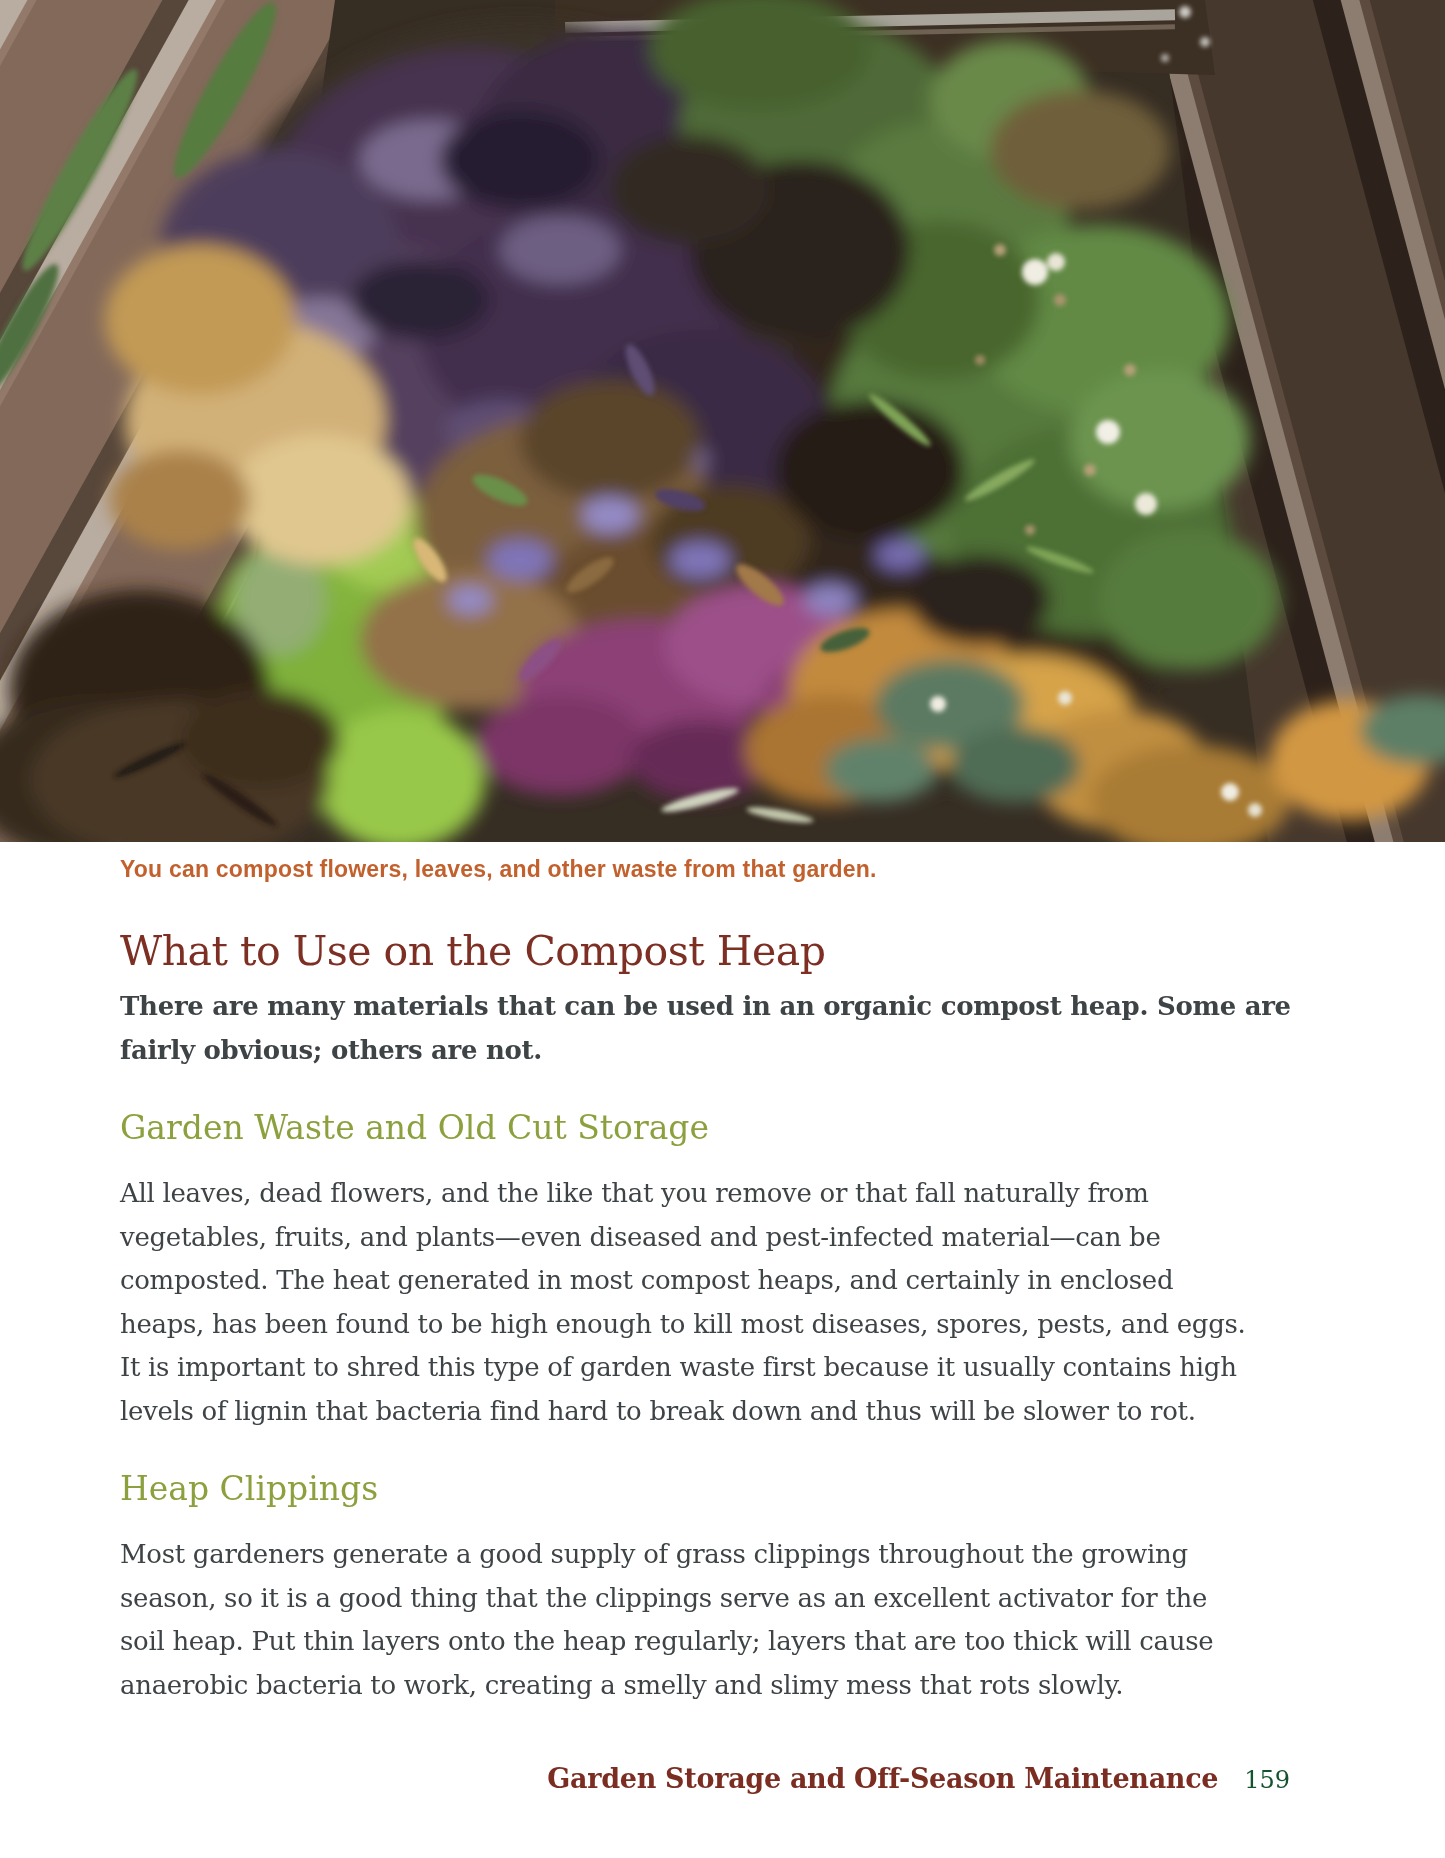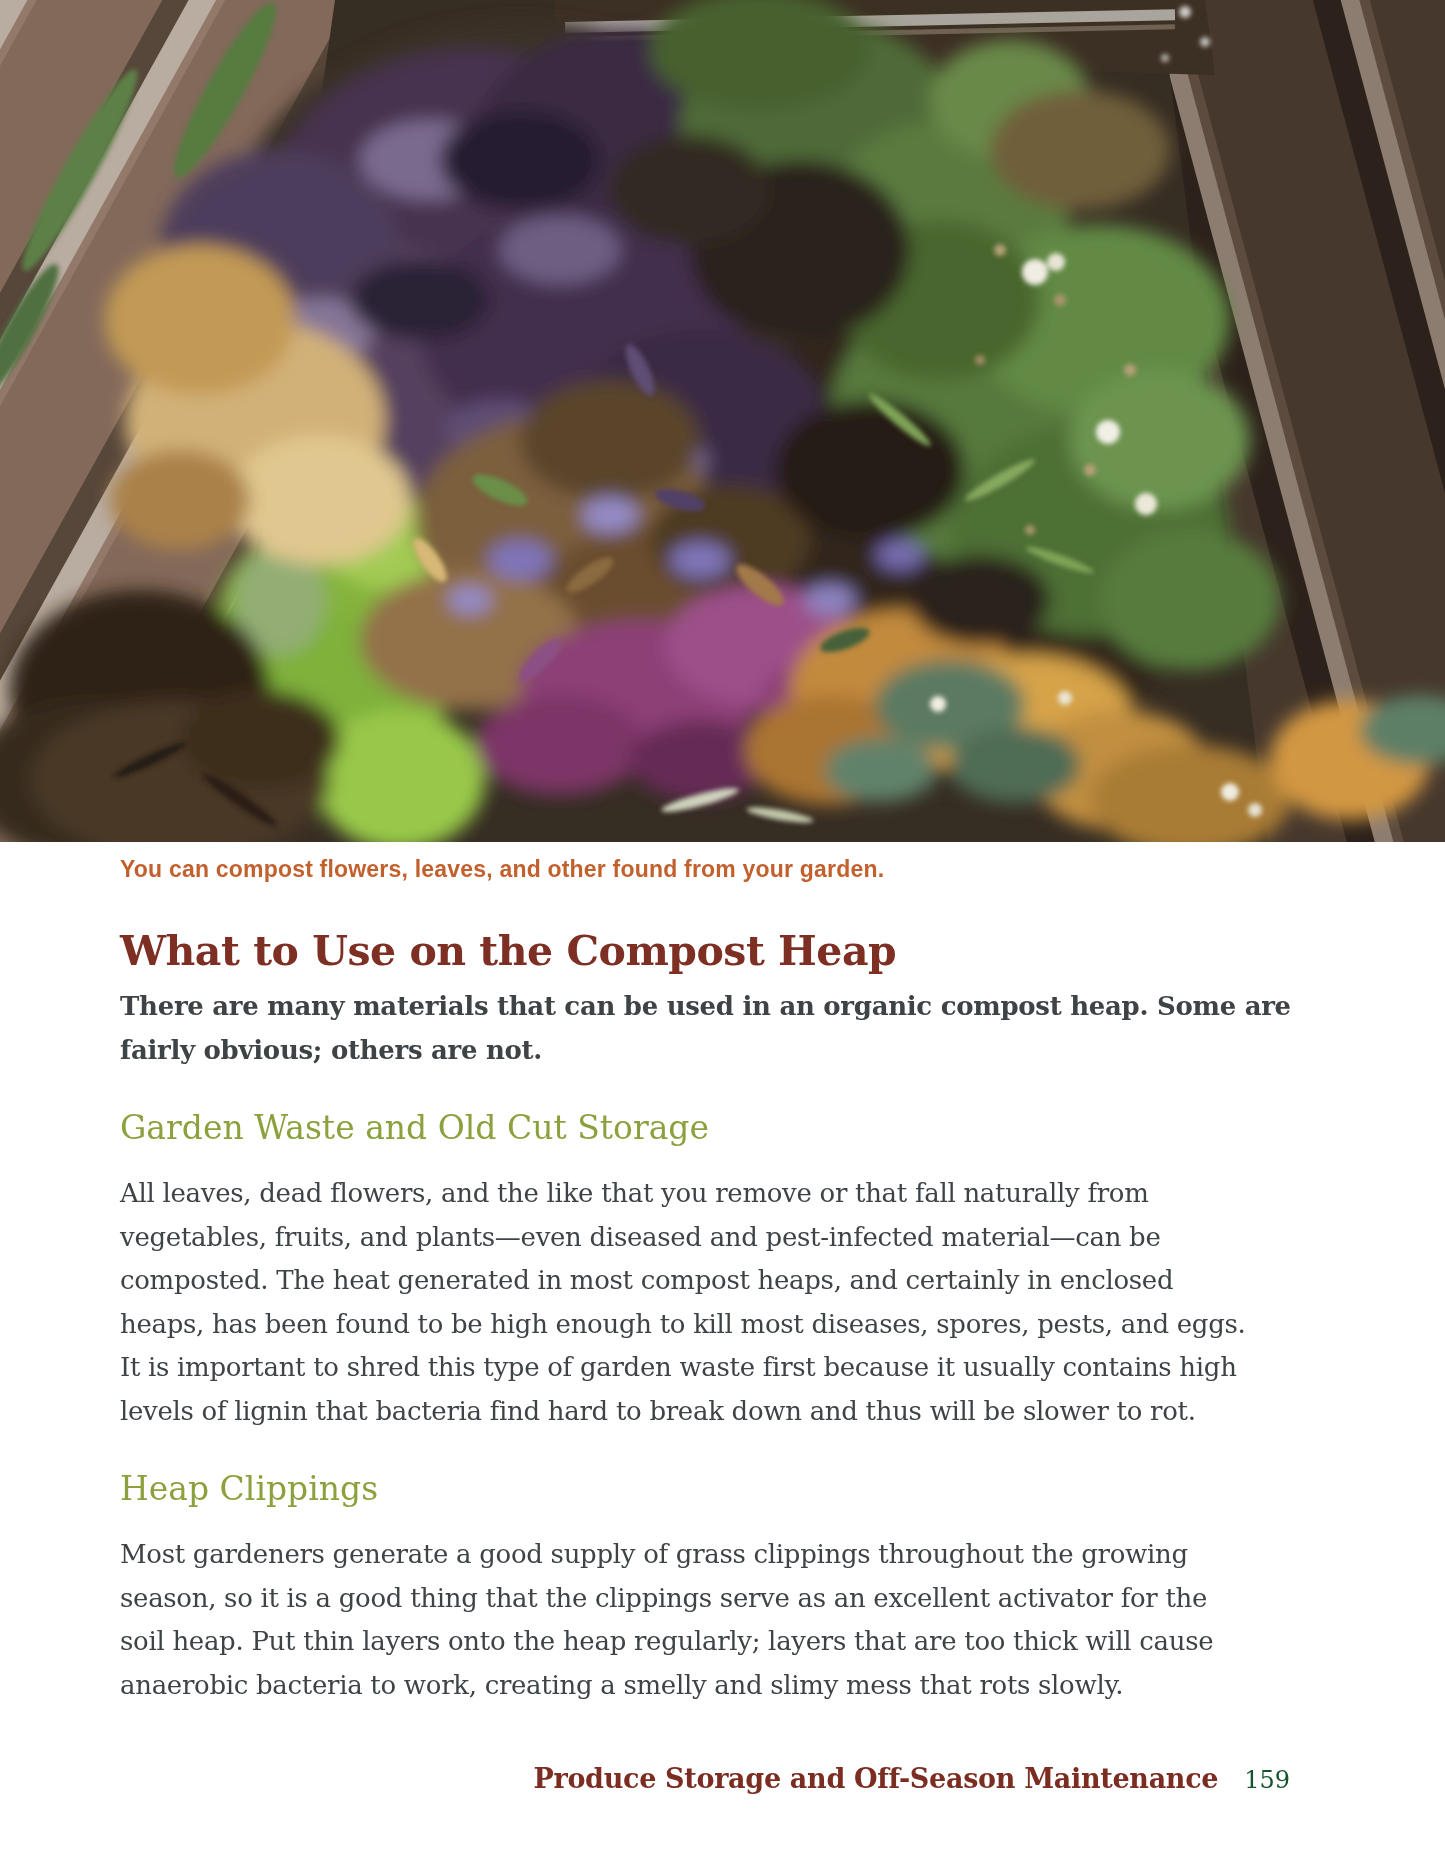--- a/index.html
+++ b/index.html
@@ -28,21 +28,21 @@
     font-family:"Liberation Sans", sans-serif;
     font-weight:700;
     font-size:23px;
     line-height:30px;
     letter-spacing:0.2px;
     color:#c2612d;
   }
   .title{
     margin:44px 0 0 0;
     font-family:"DejaVu Serif", serif;
-    font-weight:700;
+    font-weight:400;
     font-size:41px;
     line-height:46px;
     letter-spacing:-0.5px;
     color:#7e2f24;
   }
   .body-text{
     margin:0;
     font-size:26px;
     line-height:43.5px;
     letter-spacing:-0.3px;
@@ -242,21 +242,21 @@
         <ellipse cx="1060" cy="560" rx="36" ry="5" fill="#7fa457" transform="rotate(20 1060 560)"></ellipse>
         <ellipse cx="700" cy="800" rx="40" ry="6" fill="#cfd3be" transform="rotate(-15 700 800)"></ellipse>
         <ellipse cx="780" cy="815" rx="34" ry="5" fill="#c2c7ab" transform="rotate(10 780 815)"></ellipse>
         <ellipse cx="240" cy="800" rx="45" ry="6" fill="#2b1f15" transform="rotate(35 240 800)"></ellipse>
         <ellipse cx="150" cy="760" rx="40" ry="5" fill="#241a12" transform="rotate(-25 150 760)"></ellipse>
       </g>
     </svg>
   </figure>
 
   <div class="content">
-    <p class="caption">You can compost flowers, leaves, and other found from your garden.</p>
+    <p class="caption">You can compost flowers, leaves, and other waste from that garden.</p>
 
     <h1 class="title">What to Use on the Compost Heap</h1>
 
     <p class="body-text intro">There are many materials that can be used in an organic compost heap. Some are
 fairly obvious; others are not.</p>
 
     <h2 class="subhead">Garden Waste and Old Cut Storage</h2>
     <p class="body-text section-body">All leaves, dead flowers, and the like that you remove or that fall naturally from
 vegetables, fruits, and plants—even diseased and pest-infected material—can be
 composted. The heat generated in most compost heaps, and certainly in enclosed
@@ -265,17 +265,17 @@
 levels of lignin that bacteria find hard to break down and thus will be slower to rot.</p>
 
     <h2 class="subhead">Heap Clippings</h2>
     <p class="body-text section-body">Most gardeners generate a good supply of grass clippings throughout the growing
 season, so it is a good thing that the clippings serve as an excellent activator for the
 soil heap. Put thin layers onto the heap regularly; layers that are too thick will cause
 anaerobic bacteria to work, creating a smelly and slimy mess that rots slowly.</p>
   </div>
 
   <div class="footer">
-    <span class="running-head">Produce Storage and Off-Season Maintenance</span>
+    <span class="running-head">Garden Storage and Off-Season Maintenance</span>
     <span class="page-number">159</span>
   </div>
 
 </div>
 
 </body></html>

